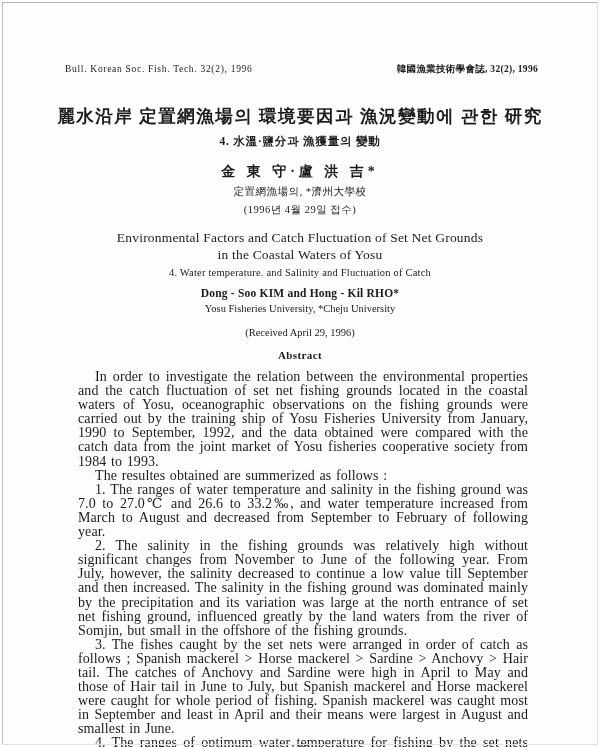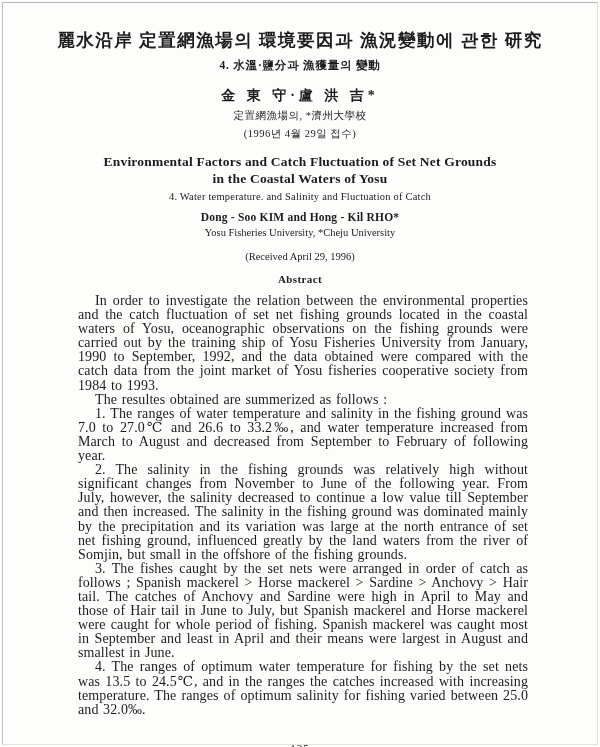--- a/index.html
+++ b/index.html
@@ -72,21 +72,21 @@
   .received-kr {
     text-align: center;
     margin-top: 4px;
     font-size: 10.5px;
     letter-spacing: 0.5px;
   }
   .title-en {
     text-align: center;
     margin-top: 12px;
     font-size: 13.5px;
-    font-weight: 700;
+    font-weight: 400;
     line-height: 17px;
     letter-spacing: 0.2px;
   }
   .subtitle-en {
     text-align: center;
     margin-top: 4px;
     font-size: 10.5px;
     letter-spacing: 0.2px;
   }
   .authors-en {
@@ -134,20 +134,24 @@
     font-size: 11px;
     letter-spacing: 1px;
   }
 </style>
 </head>
 <body>
 
 <div class="page">
   <div class="scan-edge"></div>
 
+  <div class="header-row">
+    <span class="header-left">Bull. Korean Soc. Fish. Tech. 32(2), 1996</span>
+    <span class="header-right">韓國漁業技術學會誌, 32(2), 1996</span>
+  </div>
 
   <div class="title-kr">麗水沿岸 定置網漁場의 環境要因과 漁況變動에 관한 研究</div>
   <div class="subtitle-kr">4. 水溫·鹽分과 漁獲量의 變動</div>
 
   <div class="authors-kr">金 東 守·盧 洪 吉*</div>
   <div class="affil-kr">定置網漁場의, *濟州大學校</div>
   <div class="received-kr">(1996년 4월 29일 접수)</div>
 
   <div class="title-en">
     <div>Environmental Factors and Catch Fluctuation of Set Net Grounds</div>

